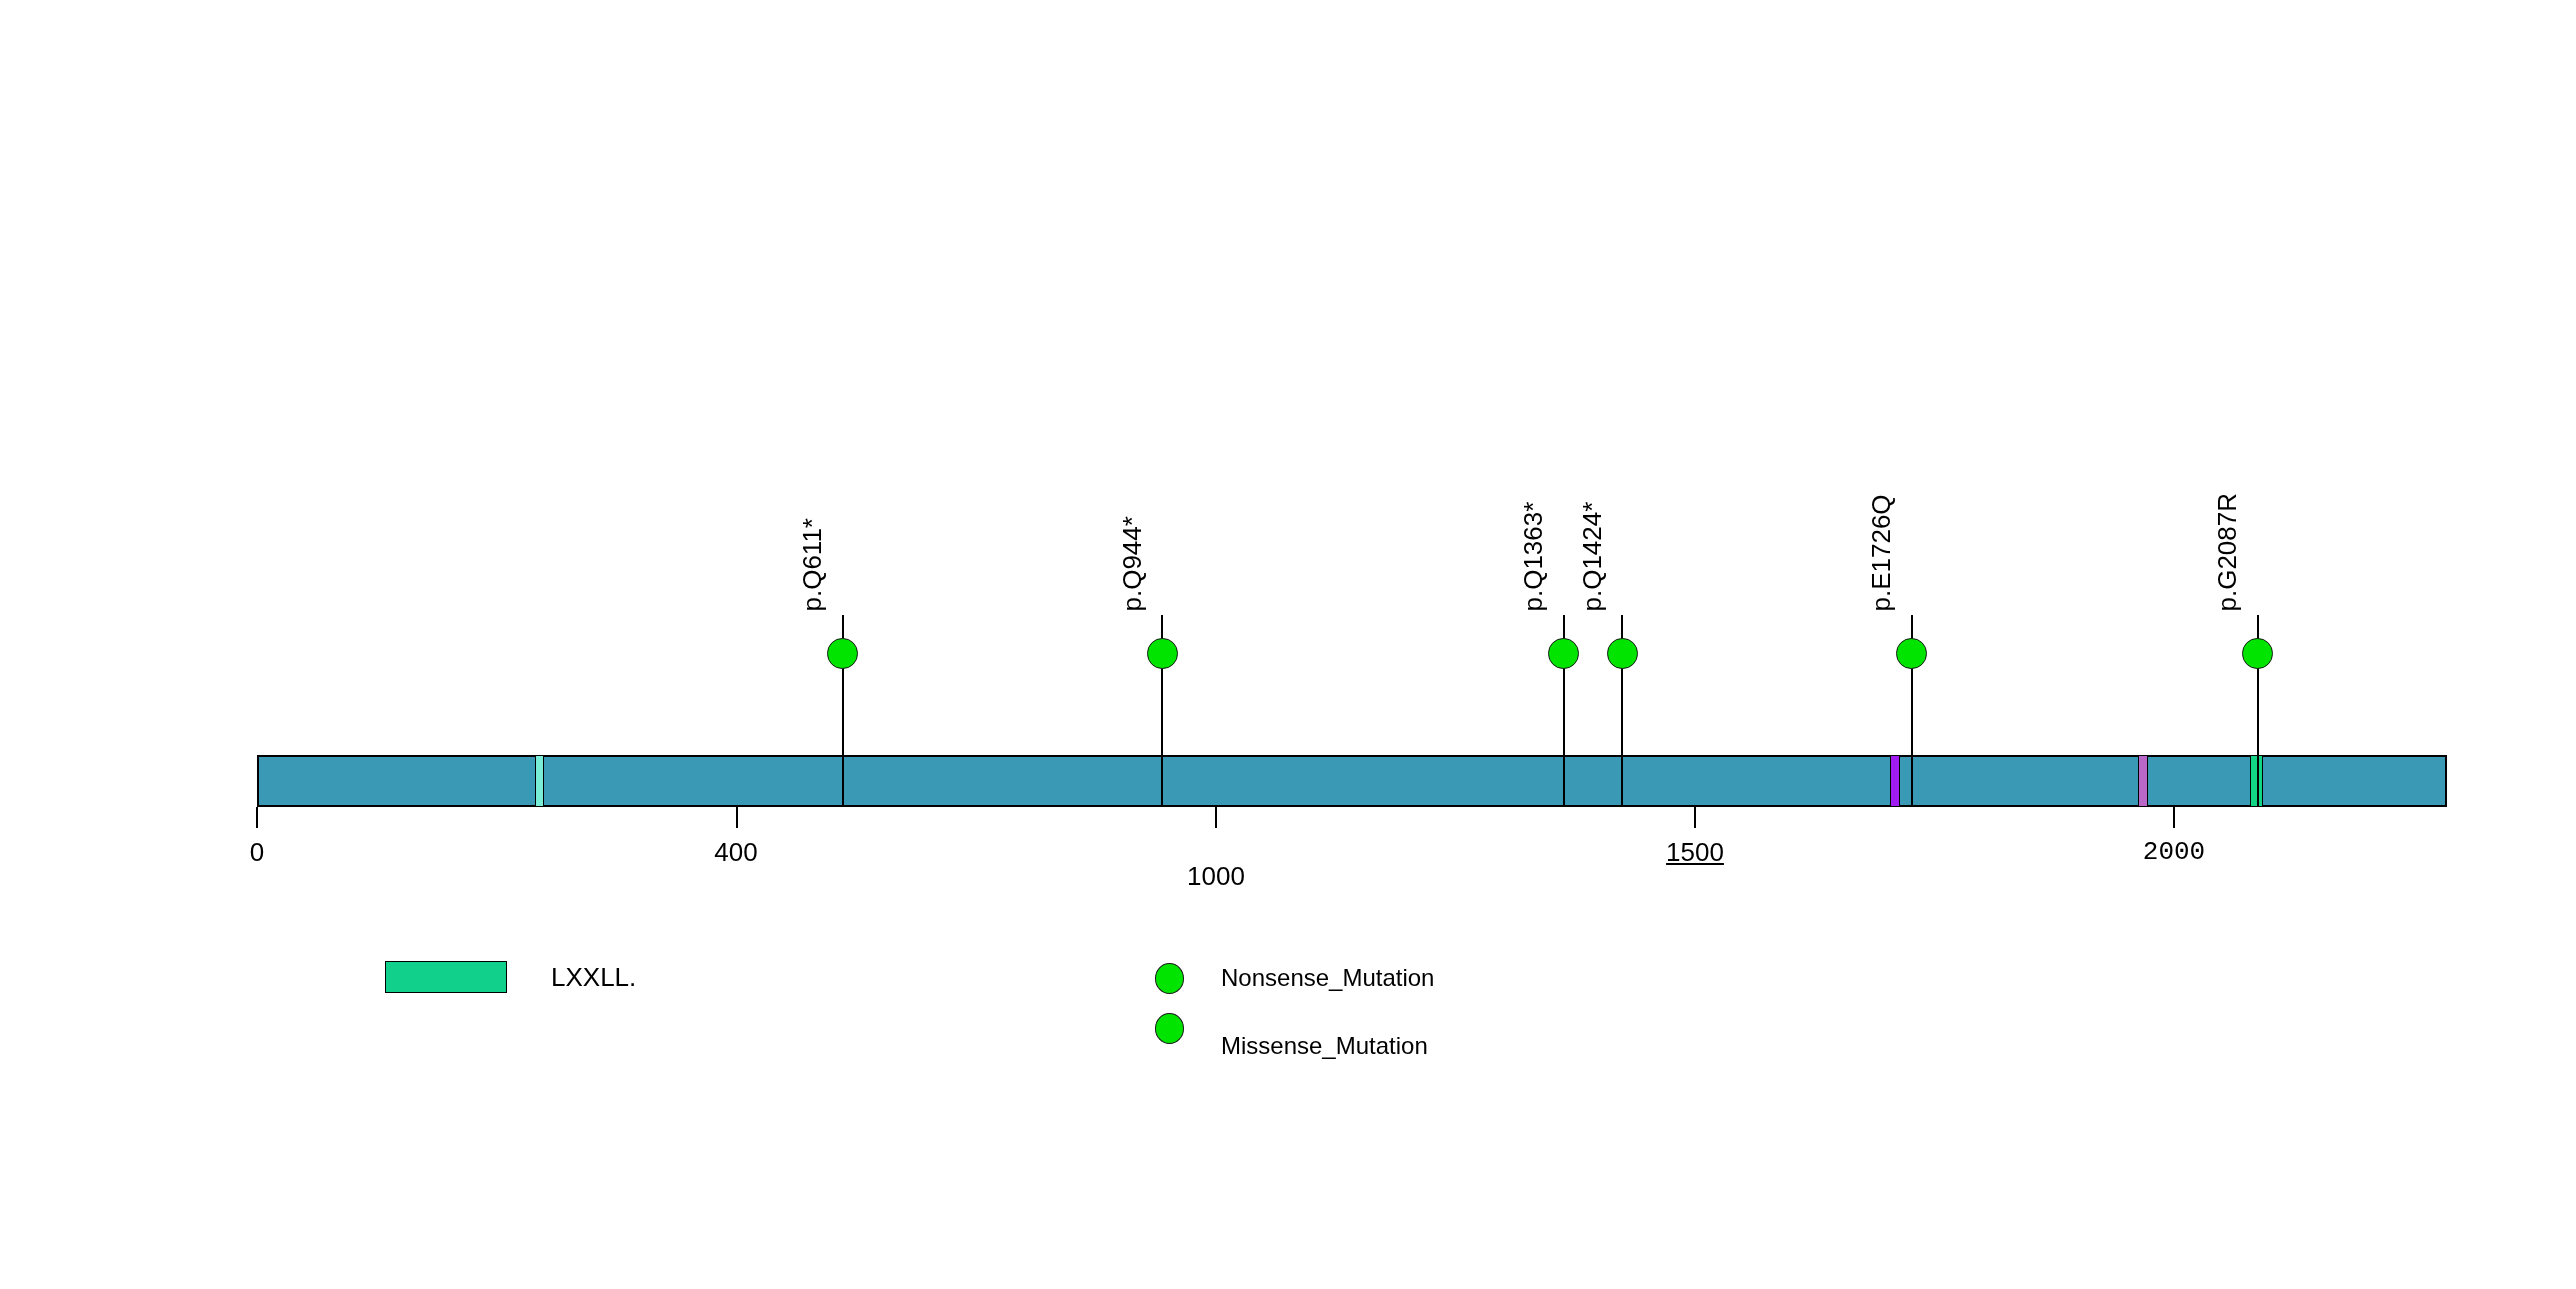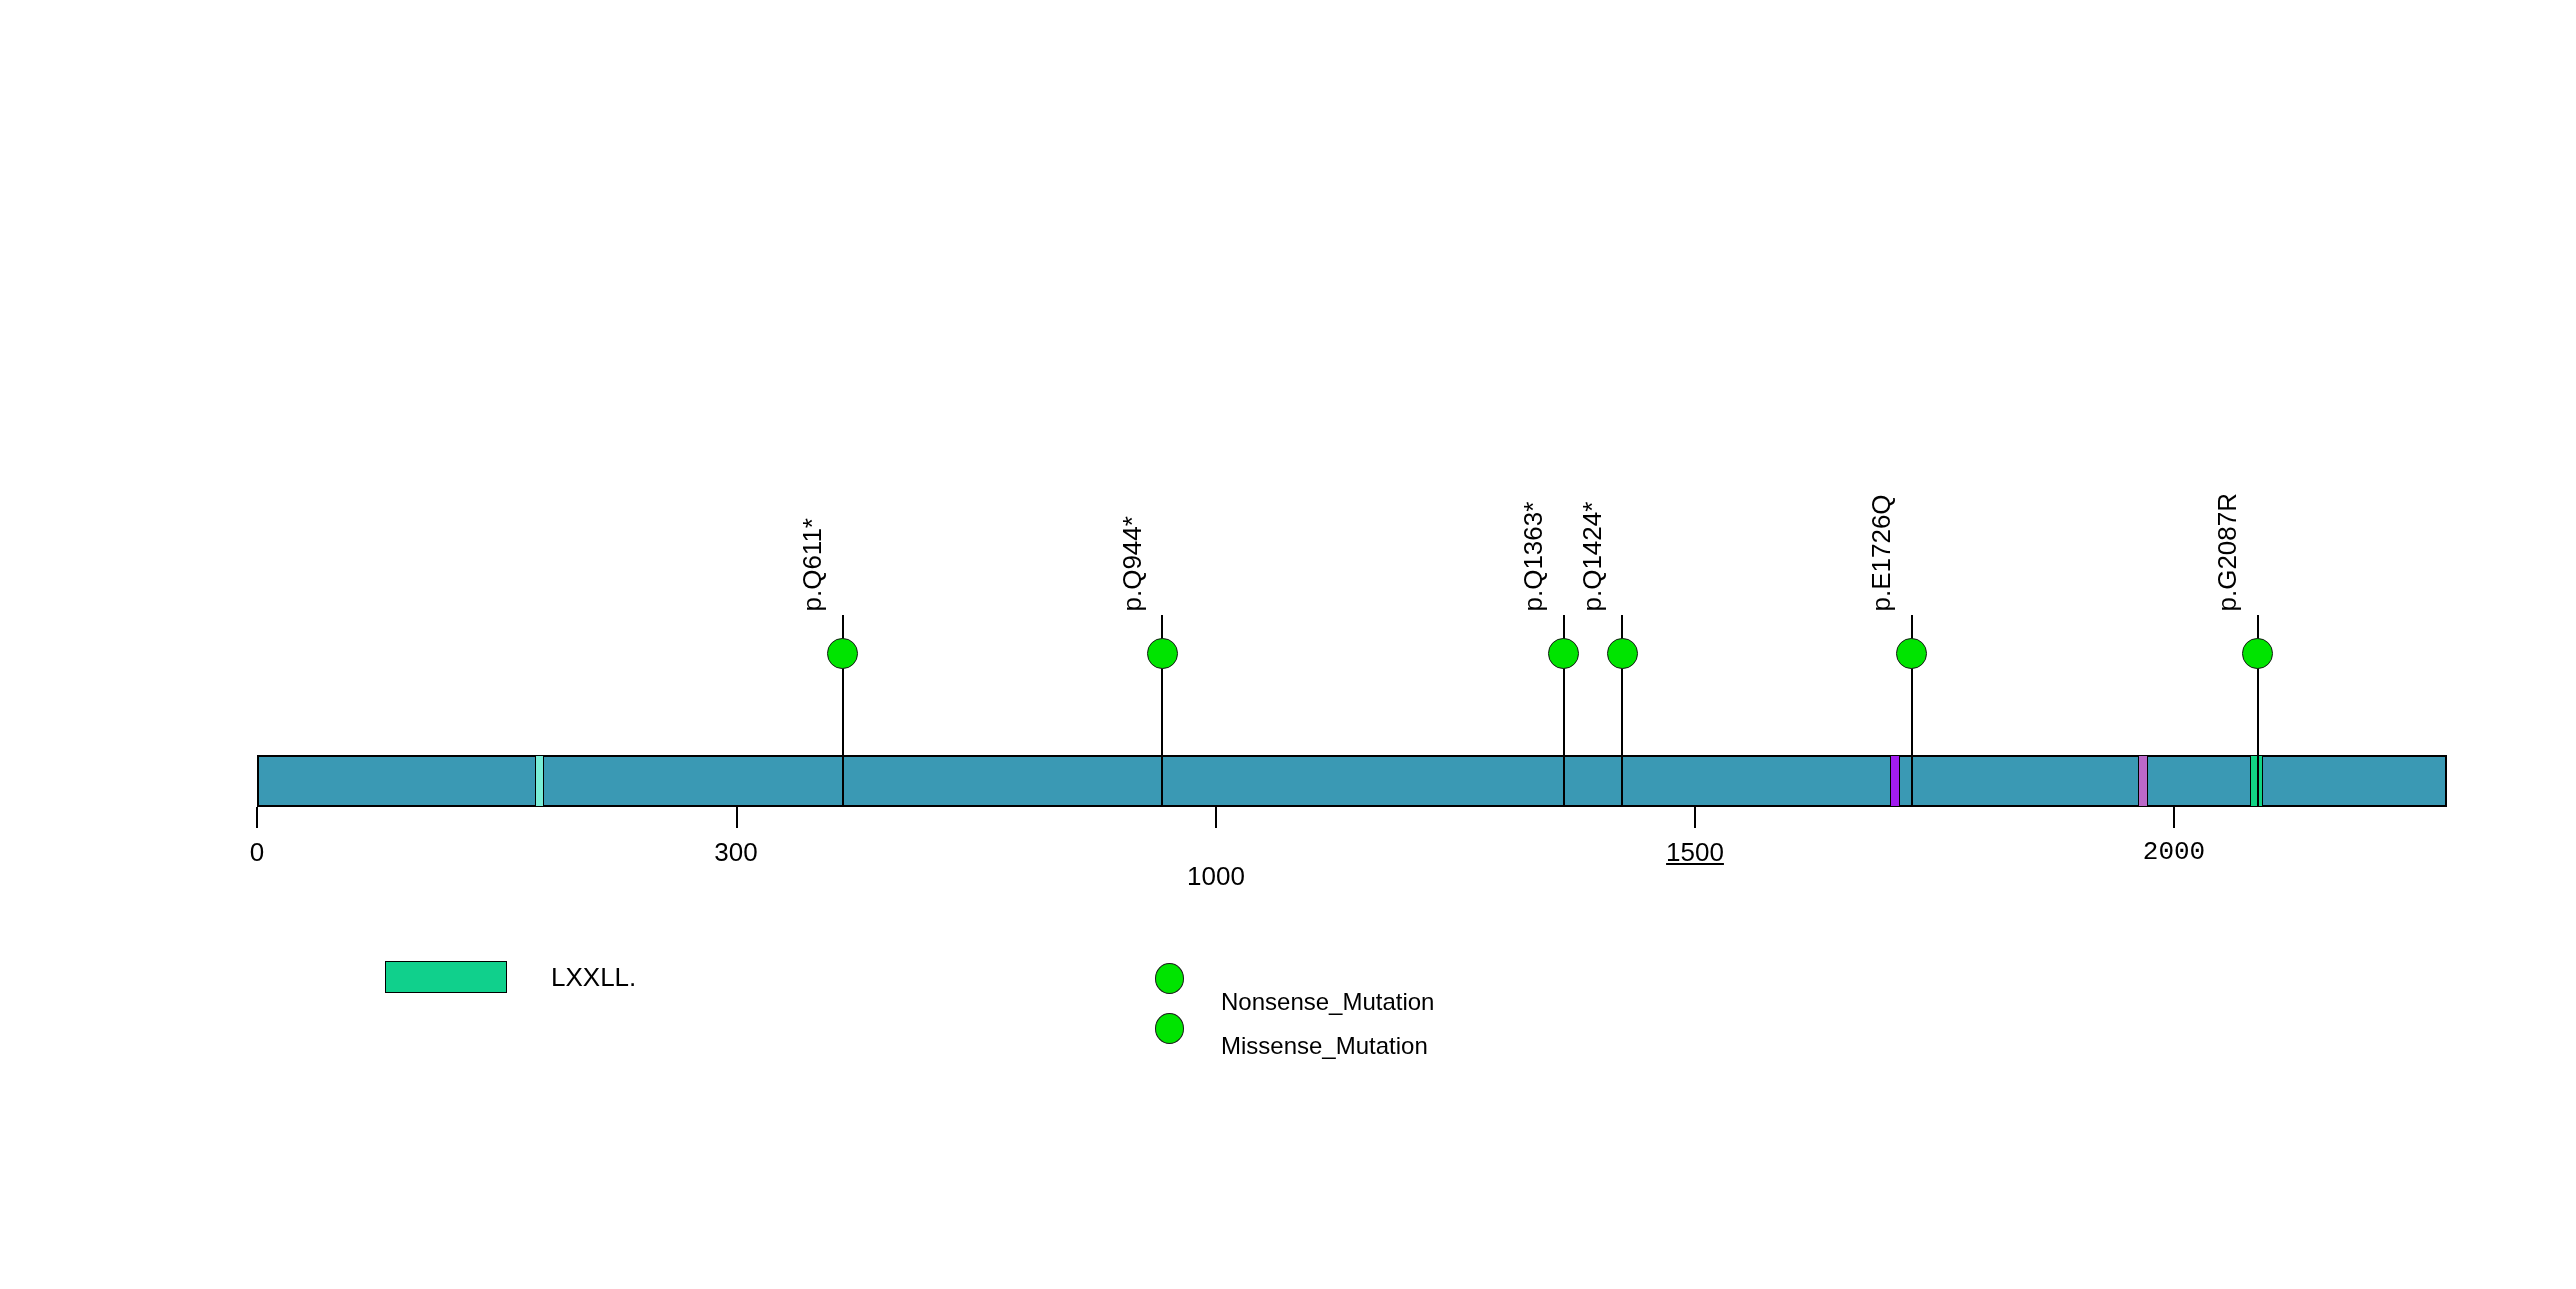--- a/index.html
+++ b/index.html
@@ -44,21 +44,21 @@
 <div id="app">
   <div id="plot-area" class="abs">
       <div class="protein-bar" style="left: 257px; top: 755px; width: 2190px; height: 52px; background: rgb(58, 153, 180); border-color: rgb(0, 0, 0);"></div>
       <div class="domain-band" style="left: 535px; top: 755px; width: 8.8px; height: 52px; background: rgb(121, 237, 214);"></div>
       <div class="domain-band" style="left: 1890px; top: 755px; width: 9.8px; height: 52px; background: rgb(161, 28, 240);"></div>
       <div class="domain-band" style="left: 2138px; top: 755px; width: 9.8px; height: 52px; background: rgb(186, 104, 200);"></div>
       <div class="domain-band" style="left: 2250px; top: 755px; width: 12.6px; height: 52px; background: rgb(18, 213, 133);"></div>
       <div class="tick" style="left: 256px; top: 807px;"></div>
       <div class="tick-label" style="left: 257px; top: 838px;">0</div>
       <div class="tick" style="left: 736px; top: 807px;"></div>
-      <div class="tick-label" style="left: 736px; top: 838px;">300</div>
+      <div class="tick-label" style="left: 736px; top: 838px;">400</div>
       <div class="tick" style="left: 1215px; top: 807px;"></div>
       <div class="tick-label" style="left: 1216px; top: 862px;">1000</div>
       <div class="tick" style="left: 1694px; top: 807px;"></div>
       <div class="tick-label" style="left: 1695px; top: 838px; text-decoration: underline;">1500</div>
       <div class="tick" style="left: 2173px; top: 807px;"></div>
       <div class="tick-label" style="left: 2174px; top: 838px; font-family: Liberation Mono, monospace;">2000</div>
       <div class="stick" style="left: 842px; top: 615px; height: 192px;"></div>
       <div class="marker" style="left: 827px; top: 638px; background: rgb(0, 228, 0);"></div>
       <div class="mut-label" style="left: 827px; top: 581px;">p.Q611*</div>
       <div class="stick" style="left: 1161px; top: 615px; height: 192px;"></div>
@@ -77,19 +77,19 @@
       <div class="marker" style="left: 2242px; top: 638px; background: rgb(0, 228, 0);"></div>
       <div class="mut-label" style="left: 2242px; top: 581px;">p.G2087R</div>
     </div>
   <div id="legend" class="abs">
     <div id="legend-domains" class="abs">
         <div class="legend-swatch" style="left: 385px; top: 961px; width: 122px; height: 32px; background: rgb(16, 208, 140);"></div>
         <div class="legend-text" style="left: 551px; top: 961px;">LXXLL.</div>
       </div>
     <div id="legend-mutations" class="abs">
         <div class="legend-circle" style="left: 1155px; top: 963px; background: rgb(0, 228, 0);"></div>
-        <div class="legend-item-text" style="left: 1221px; top: 963px; margin-top: 24px;">Nonsense_Mutation</div>
+        <div class="legend-item-text" style="left: 1221px; top: 963px;">Nonsense_Mutation</div>
         <div class="legend-circle" style="left: 1155px; top: 1013px; background: rgb(0, 228, 0);"></div>
         <div class="legend-item-text" style="left: 1221px; top: 1031px;">Missense_Mutation</div>
       </div>
   </div>
 </div>
 
 
 </body></html>

